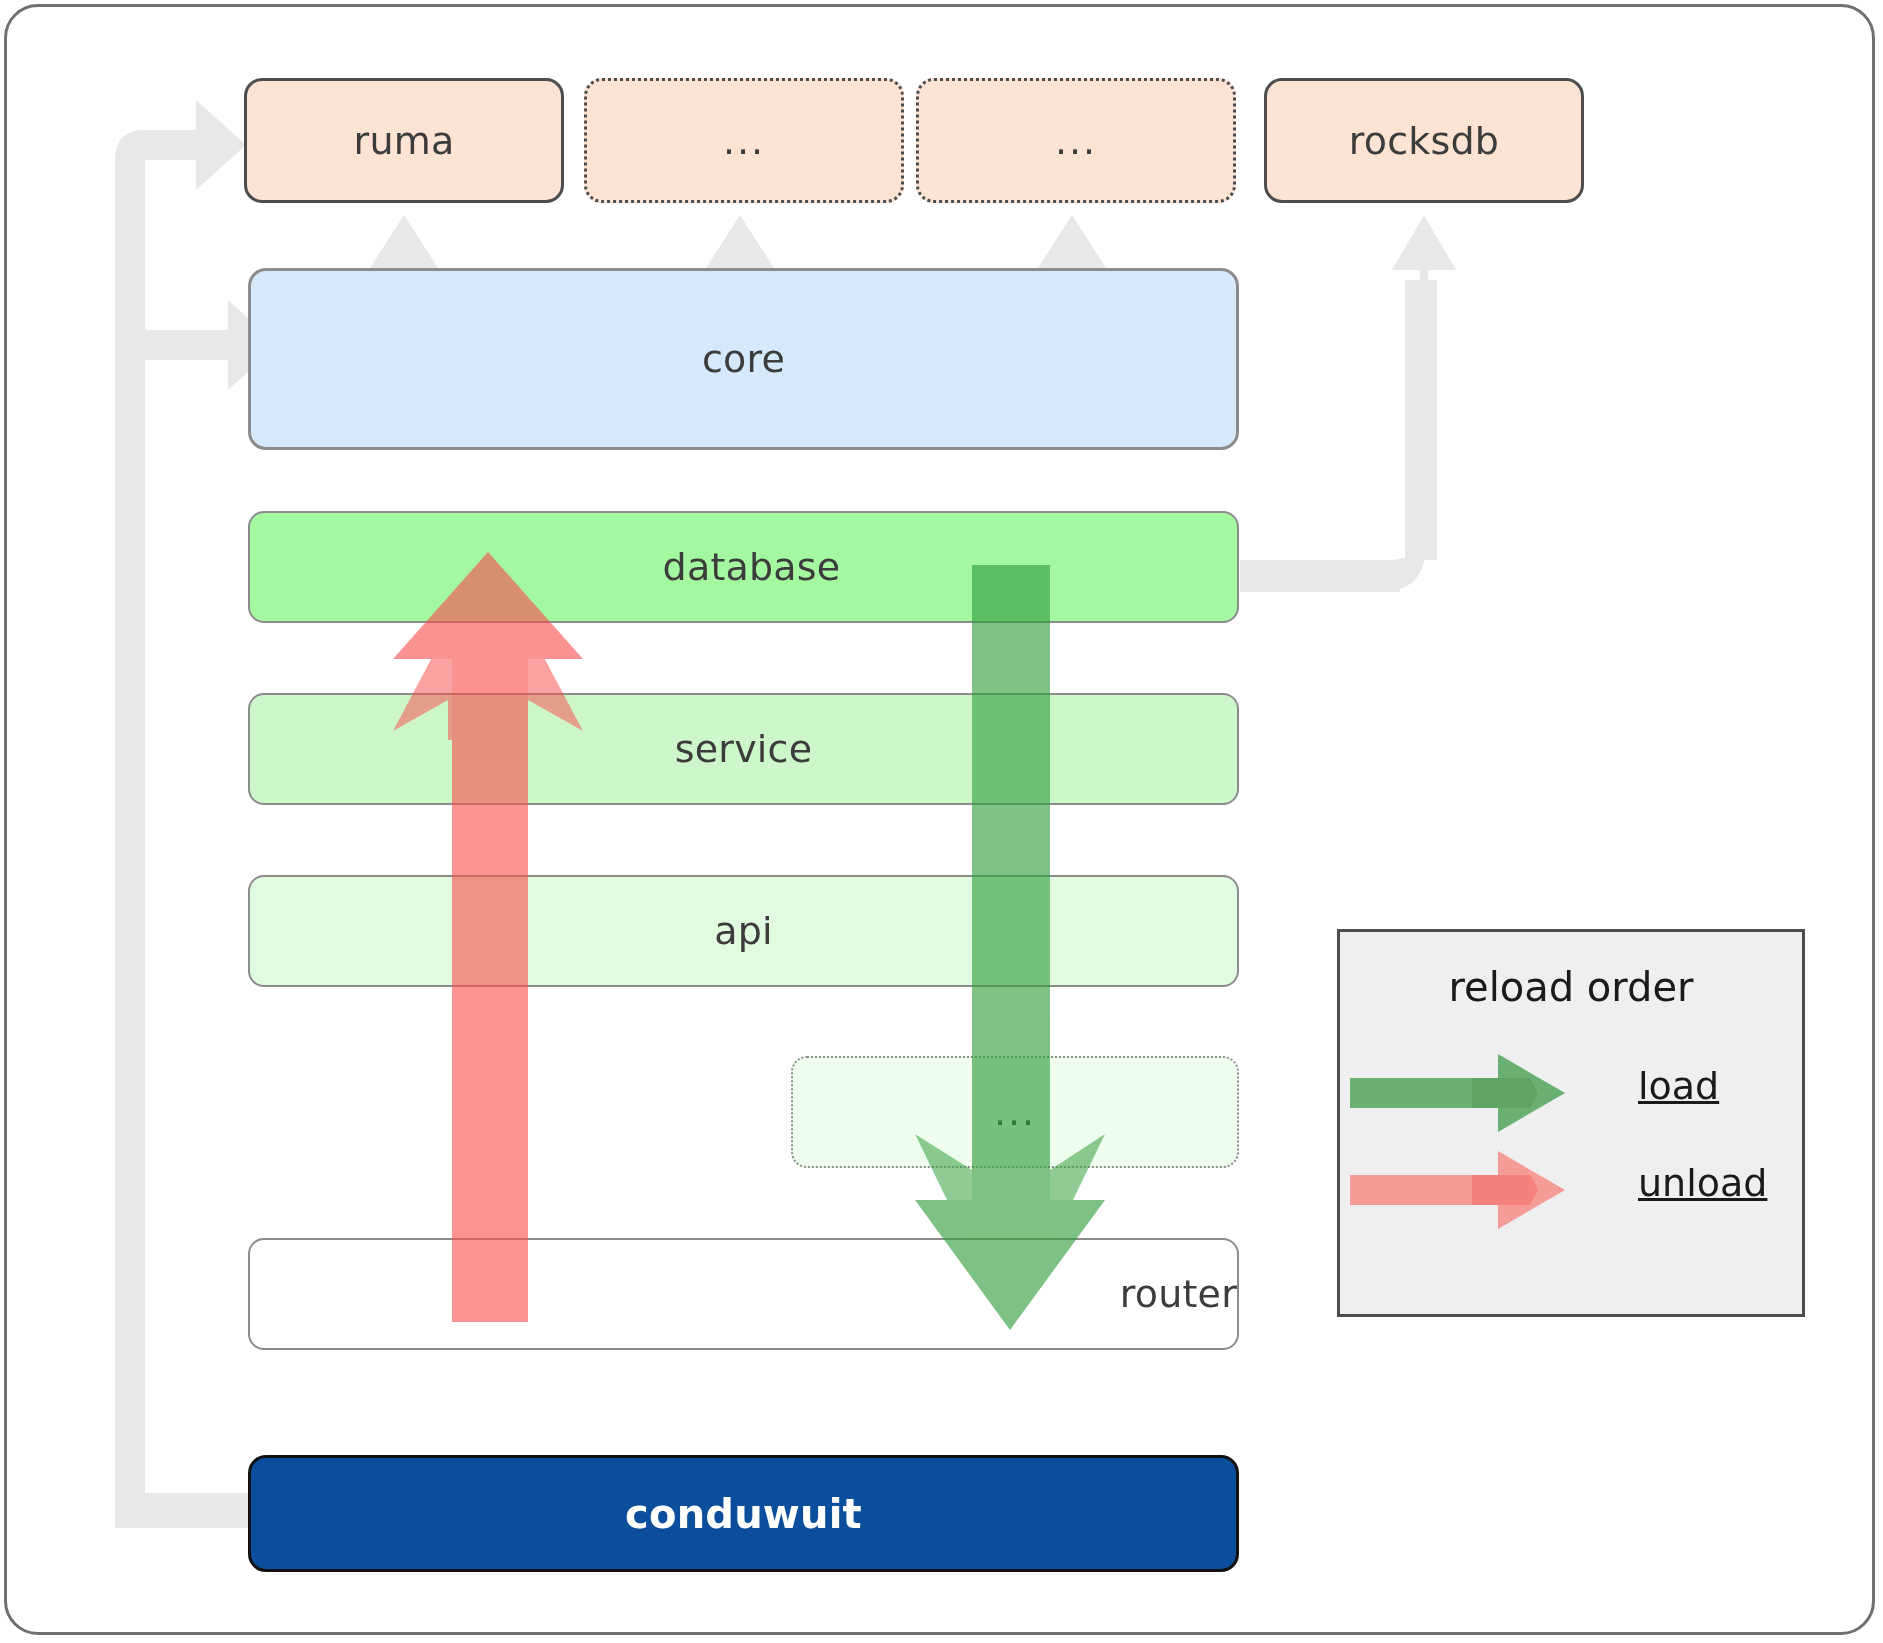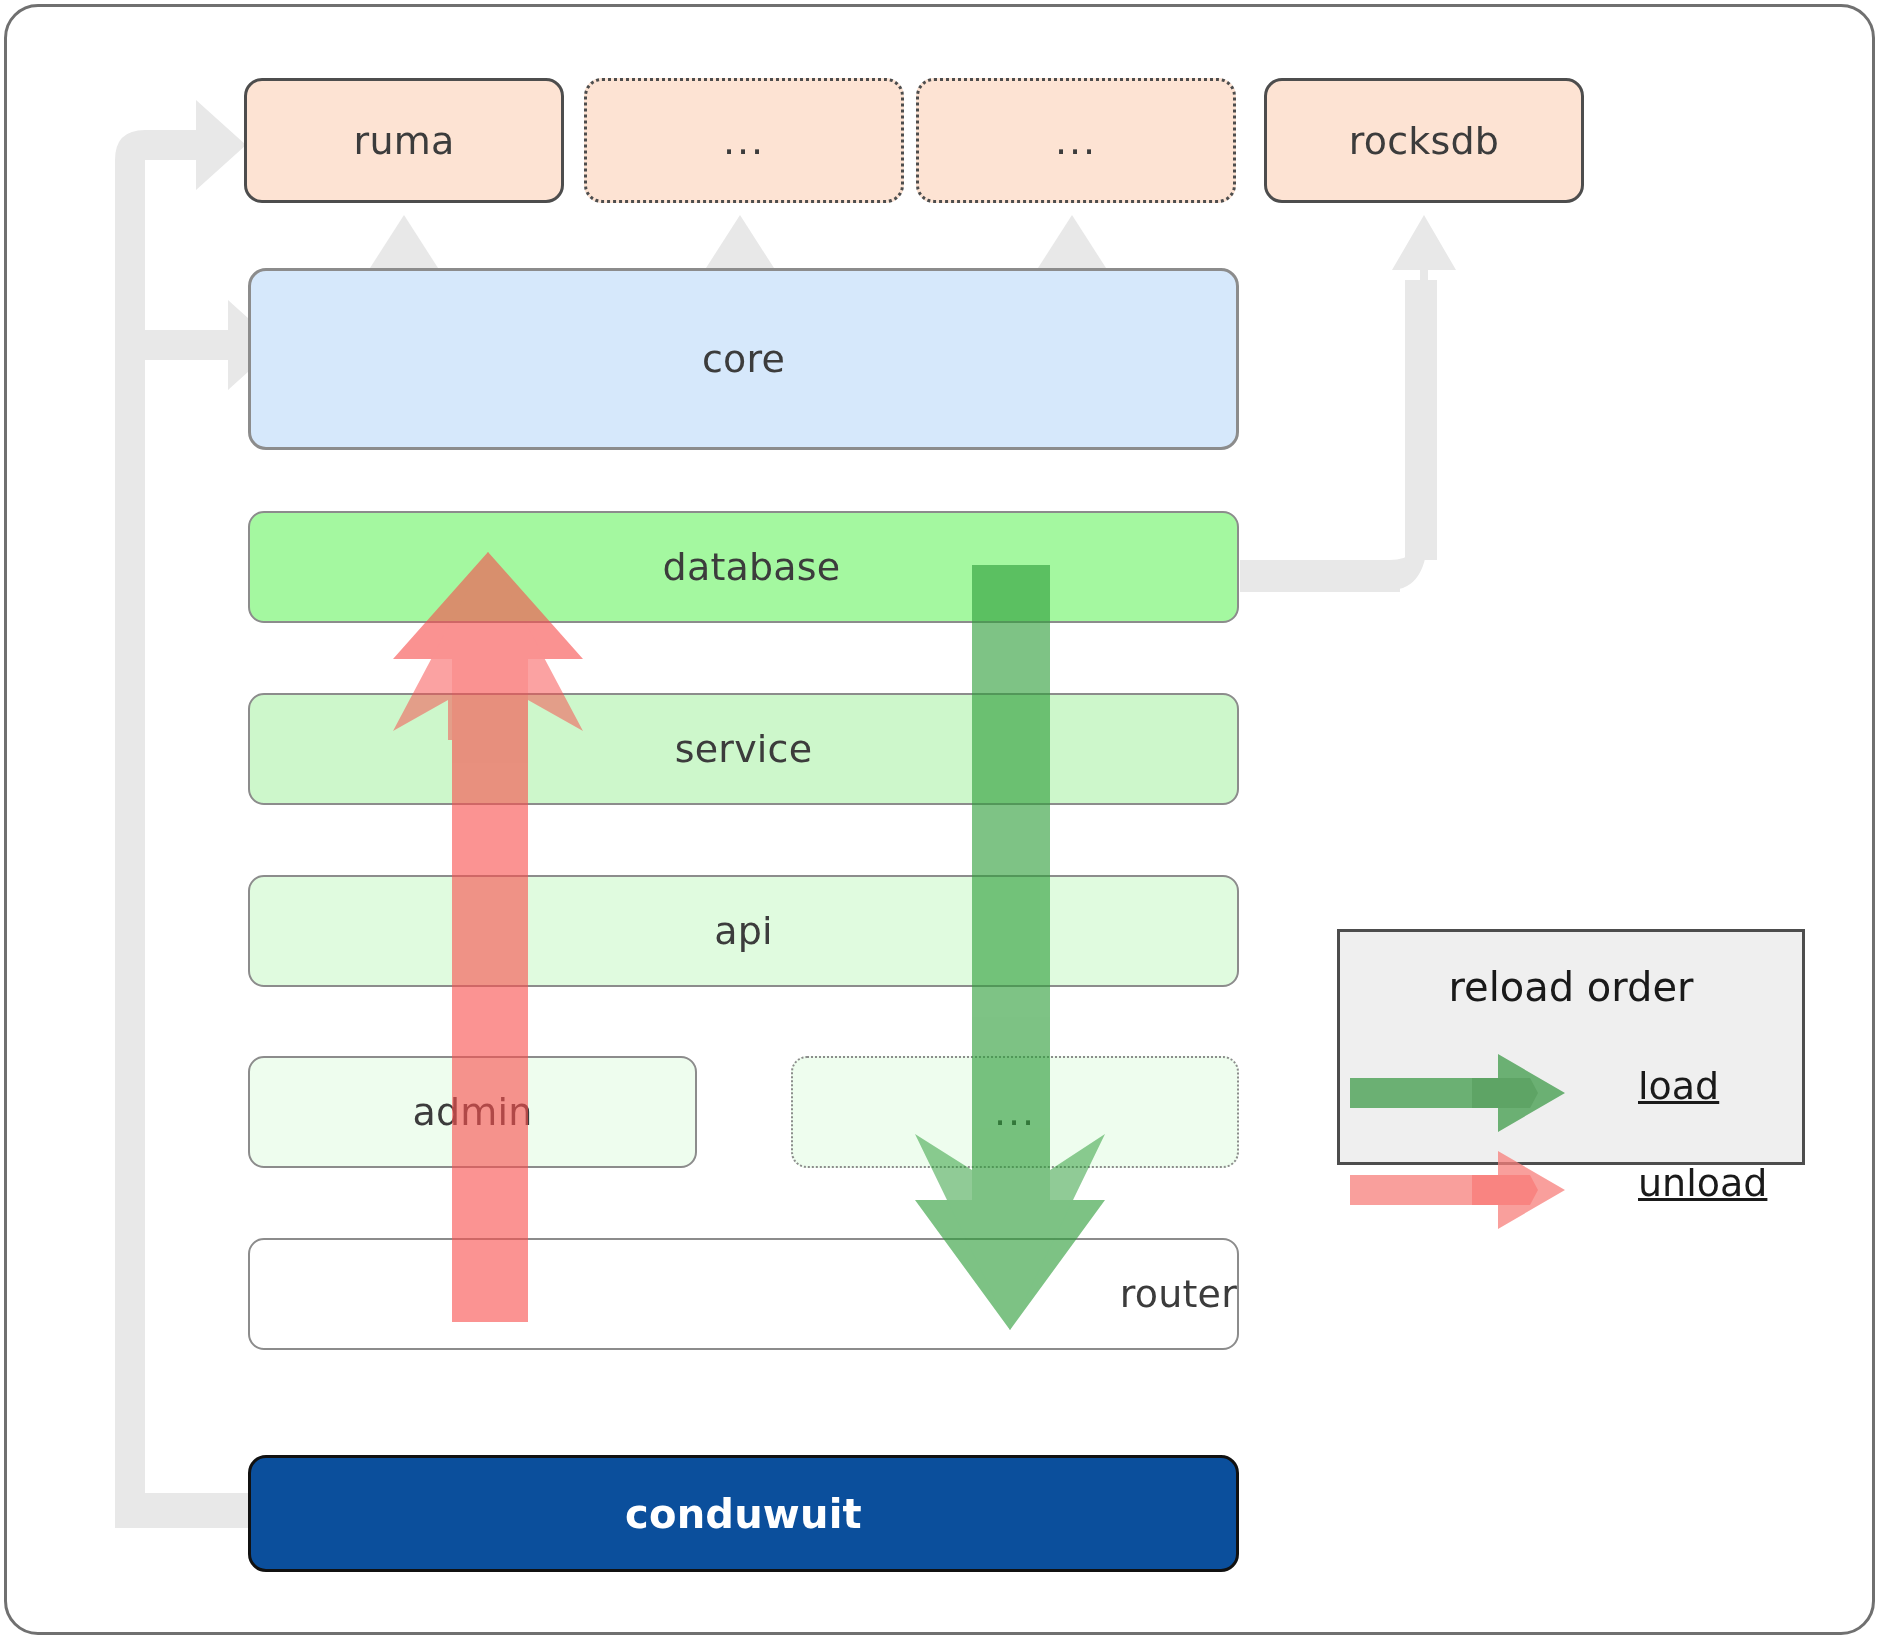--- a/index.html
+++ b/index.html
@@ -93,21 +93,21 @@
     font-size: 40px;
   }
   .node-label { pointer-events: none; }
   .dots-label { font-size: 38px; letter-spacing: 2px; }
 
   #legend {
     position: absolute;
     left: 1337px;
     top: 929px;
     width: 468px;
-    height: 236px;
+    height: 388px;
     background: #efefef;
     border: 3px solid #4d4d4d;
     box-sizing: border-box;
   }
   #legend-title {
     position: absolute;
     left: 0;
     top: 32px;
     width: 100%;
     text-align: center;
@@ -194,23 +194,20 @@
   </div>
 
   <div class="node layer-service" style="left:248px; top:693px; width:991px; height:112px;">
     <span class="node-label">service</span>
   </div>
 
   <div class="node layer-api" style="left:248px; top:875px; width:991px; height:112px;">
     <span class="node-label">api</span>
   </div>
 
-  <div class="node layer-admin" style="left:248px; top:1056px; width:449px; height:112px;">
-    <span class="node-label">admin</span>
-  </div>
 
   <div class="node layer-dots" style="left:791px; top:1056px; width:448px; height:112px;">
     <span class="node-label dots-label">...</span>
   </div>
 
   <div class="node layer-router" style="left:248px; top:1238px; width:991px; height:112px;justify-content:flex-end;">
     <span class="node-label">router</span>
   </div>
 
   <div class="node app" style="left:248px; top:1455px; width:991px; height:117px;">

